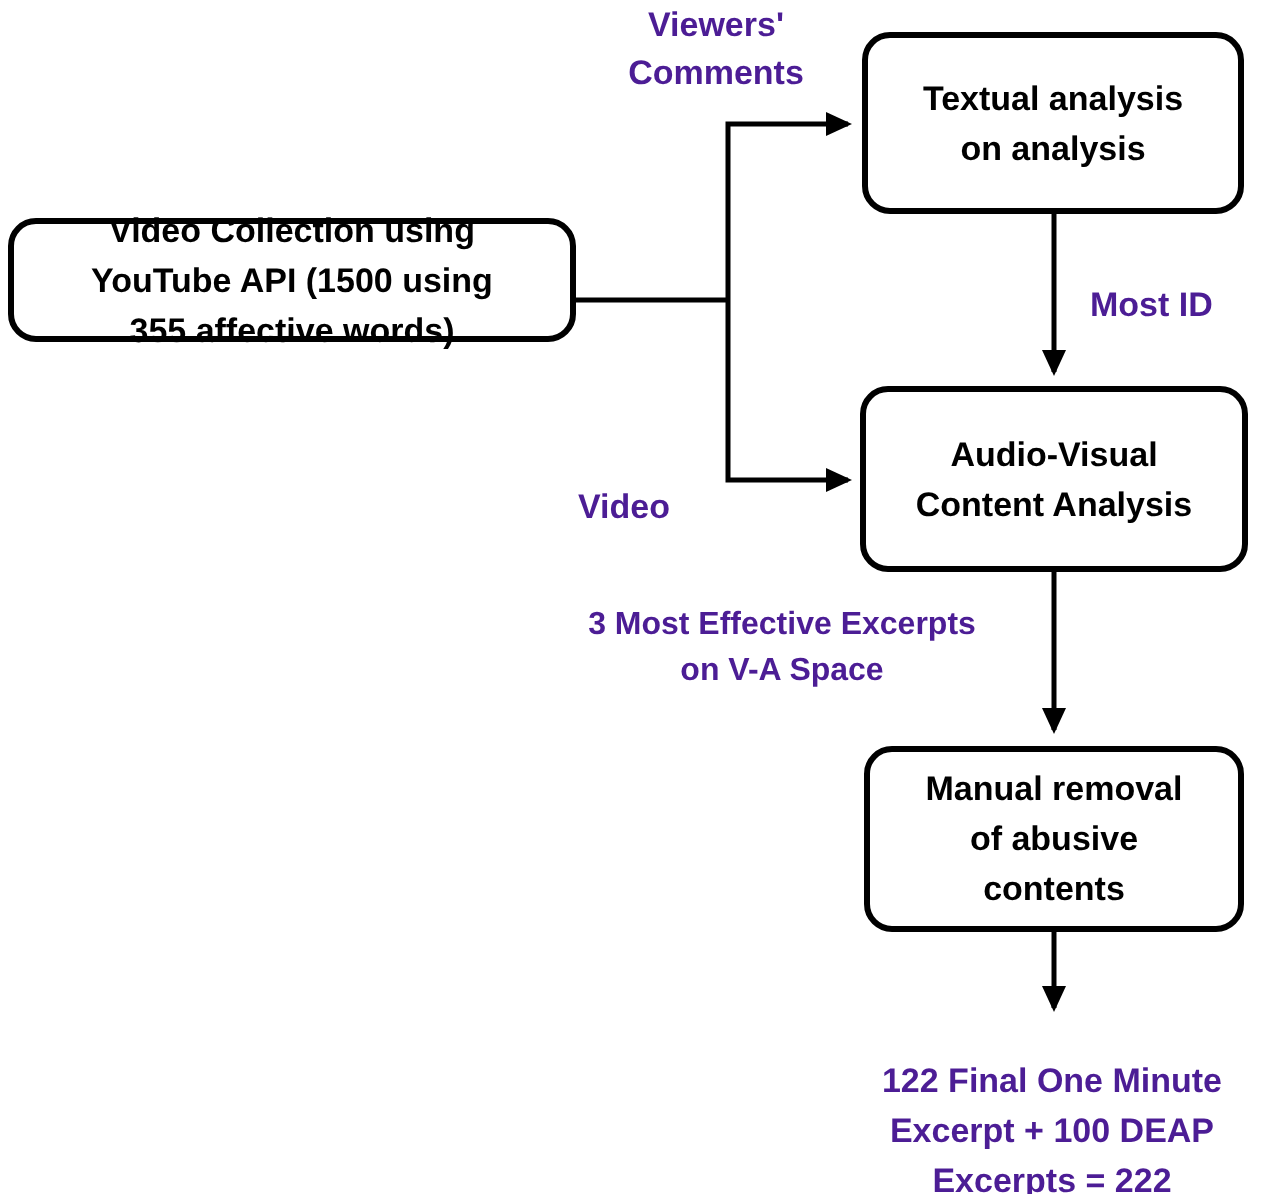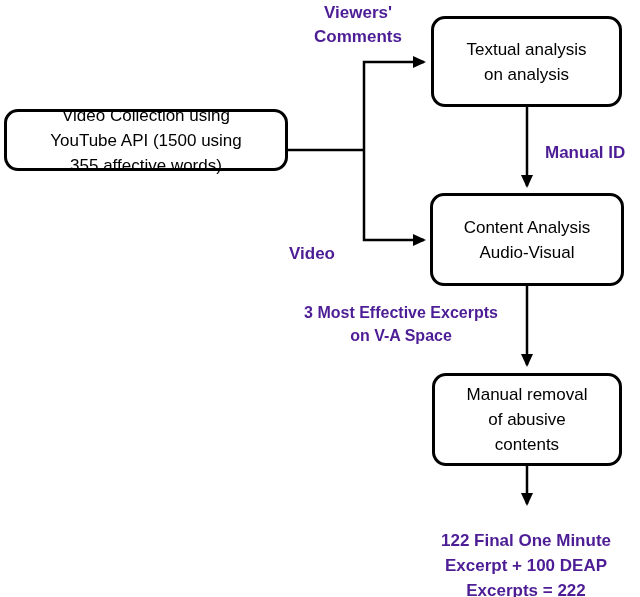--- a/index.html
+++ b/index.html
@@ -25,21 +25,21 @@
     position: absolute;
     box-sizing: border-box;
     border: 3px solid #000000;
     border-radius: 14px;
     background: #ffffff;
     display: flex;
     flex-direction: column;
     align-items: center;
     justify-content: center;
     text-align: center;
-    font-weight: normal;
+    font-weight: bold;
     font-size: 17px;
     line-height: 25px;
     color: #000000;
   }
   .node .line,
   .edge-label .line {
     white-space: nowrap;
   }
   .edge-label {
     position: absolute;
@@ -78,44 +78,44 @@
     <div class="line">YouTube API (1500 using</div>
     <div class="line">355 affective words)</div>
   </div>
 
   <div class="node" style="left:431px; top:16px; width:191px; height:91px;">
     <div class="line">Textual analysis</div>
     <div class="line">on analysis</div>
   </div>
 
   <div class="node" style="left:430px; top:193px; width:194px; height:93px;">
+    <div class="line">Audio-Visual</div>
     <div class="line">Content Analysis</div>
-    <div class="line">Audio-Visual</div>
   </div>
 
   <div class="node" style="left:432px; top:373px; width:190px; height:93px;text-align:center;">
     <div class="line">Manual removal</div>
     <div class="line">of abusive</div>
     <div class="line">contents</div>
   </div>
 
   <div class="edge-label" style="left:296px; top:1px; width:124px;">
     <div class="line">Viewers'</div>
     <div class="line">Comments</div>
   </div>
 
   <div class="edge-label" style="left:545px; top:141px; width:95px; text-align:left;">
-    <div class="line">Manual ID</div>
+    <div class="line">Most ID</div>
   </div>
 
   <div class="edge-label" style="left:284px; top:242px; width:56px;">
     <div class="line">Video</div>
   </div>
 
-  <div class="edge-label small" style="left:281px; top:301px; width:240px;">
+  <div class="edge-label small" style="left:271px; top:301px; width:240px;">
     <div class="line">3 Most Effective Excerpts</div>
     <div class="line">on V-A Space</div>
   </div>
 
   <div class="edge-label" style="left:412px; top:528px; width:228px; line-height:25px;">
     <div class="line">122 Final One Minute</div>
     <div class="line">Excerpt + 100 DEAP</div>
     <div class="line">Excerpts = 222</div>
   </div>
 

